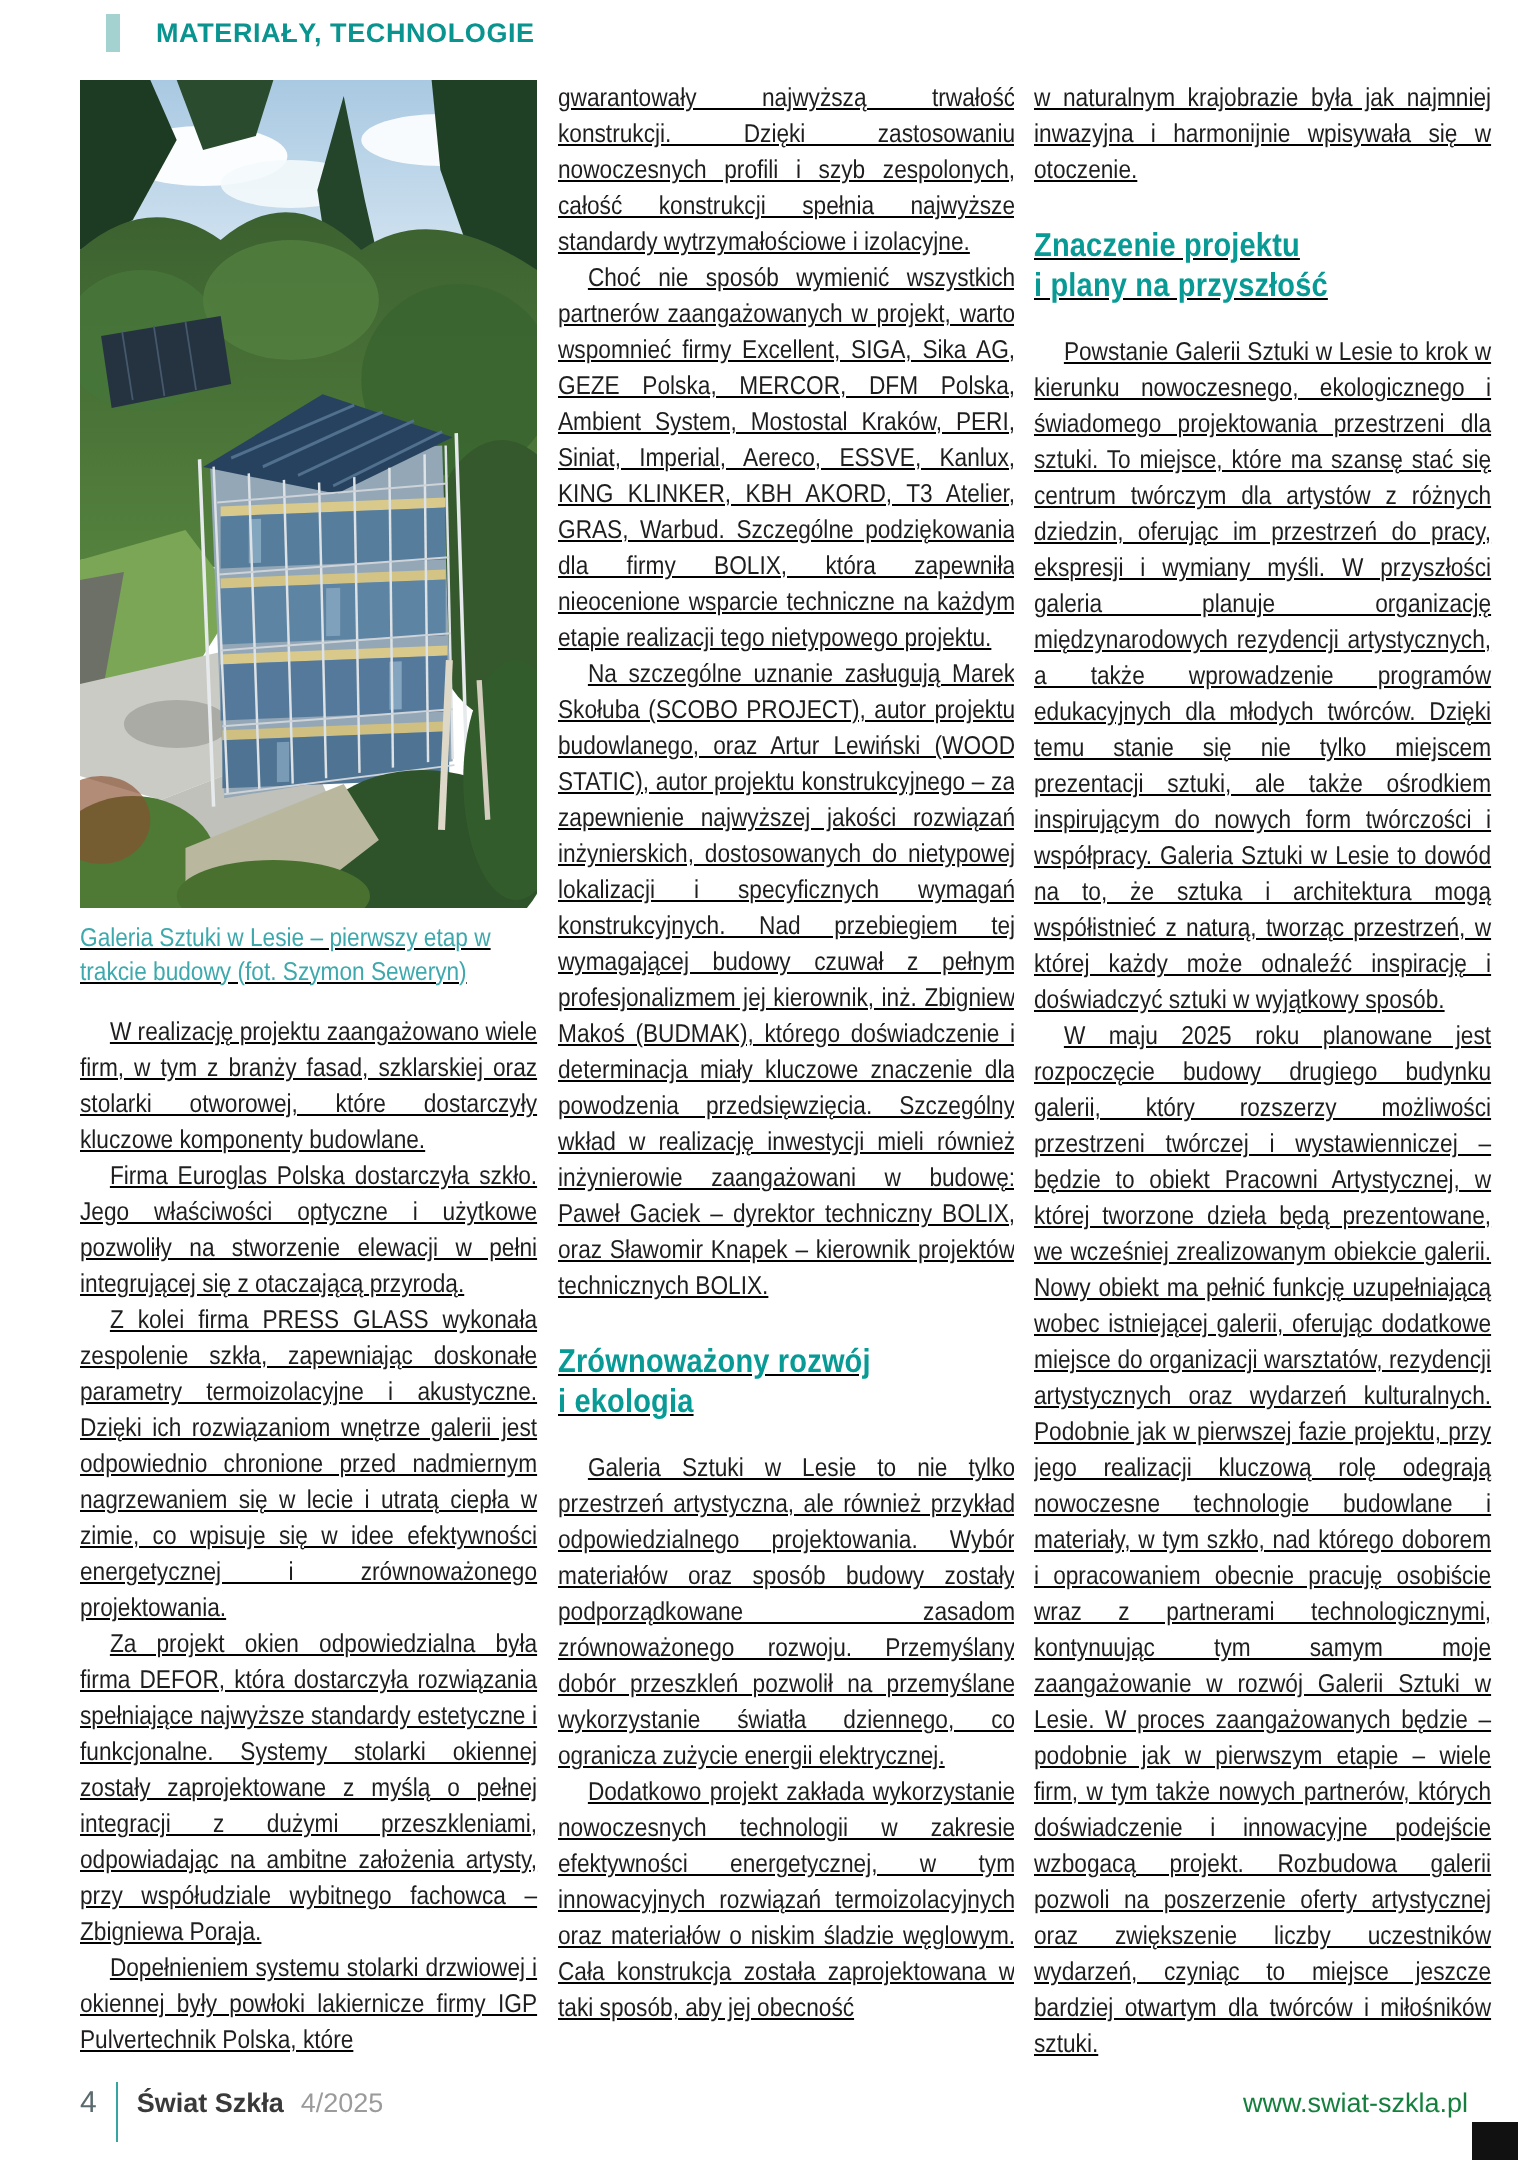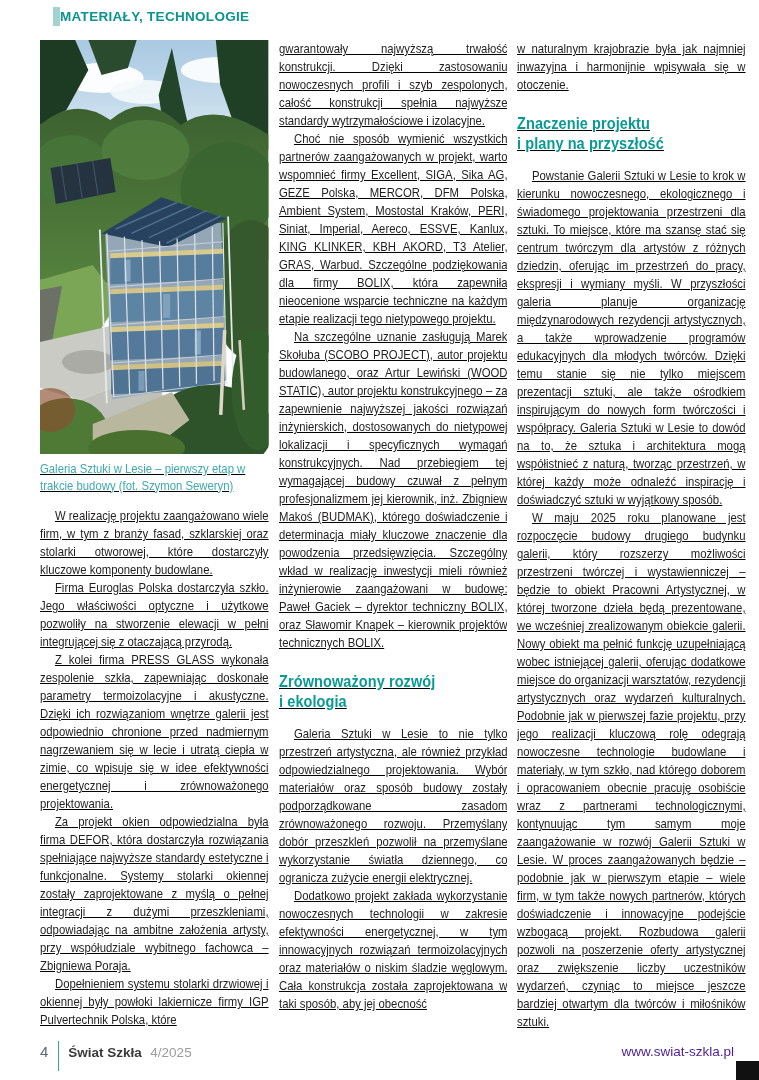--- a/index.html
+++ b/index.html
@@ -2,21 +2,21 @@
 <html lang="pl"><head>
 <meta charset="utf-8">
 <style>
   * { margin:0; padding:0; box-sizing:border-box; }
   html,body { background:#ffffff; }
   .page {
     position:relative; width:759px; height:1080px; background:#ffffff;
     font-family:"Liberation Sans", sans-serif; overflow:hidden;
   }
   
-  .kicker { position:absolute; top:7px; left:53px; display:flex; align-items:center; gap:0;justify-content:flex-end; }
+  .kicker { position:absolute; top:7px; left:53px; display:flex; align-items:center; gap:18px;justify-content:flex-end; }
   .kicker-bar { width:7px; height:19px; background:#a3d2d0; }
   .kicker-title { font-size:13.5px; font-weight:bold; color:#0a948f; letter-spacing:0.3px; }
   
   .content {
     position:absolute; top:40px; left:40px; width:706px; height:1005px;
     display:flex; gap:10px; overflow:hidden;
   }
   .col { width:228.6px; overflow:hidden;text-decoration:underline; }
   .col-inner { width:260px; transform:scaleX(0.879); transform-origin:0 0; }
   p.body {
@@ -35,21 +35,21 @@
   
   .footer {
     position:absolute; left:40px; right:25px; top:1041px;
     display:flex; align-items:flex-start;
   }
   .page-num { font-size:15px; color:#5a6a6e; line-height:22px; }
   .footer-divider { width:1px; height:30px; background:#35a5a3; margin:0 9px 0 10px; }
   .mag-group { line-height:22px;text-align:center; }
   .mag-name { font-size:13.5px; font-weight:bold; color:#3a3a3a; }
   .mag-issue { font-size:13.5px; color:#9b9b9b; margin-left:4px; font-weight:400; }
-  .footer-site { margin-left:auto; font-size:13.5px; color:#4c1d95; line-height:22px; }
+  .footer-site { margin-left:auto; font-size:13.5px; color:#15803d; line-height:22px; }
   .corner-mark { position:absolute; right:0; bottom:0; width:23px; height:19px; background:#111111; }
 </style>
 </head>
 <body>
 
 <div class="page">
 
   <div class="kicker">
     <span class="kicker-bar"></span>
     <span class="kicker-title">MATERIAŁY, TECHNOLOGIE</span>

